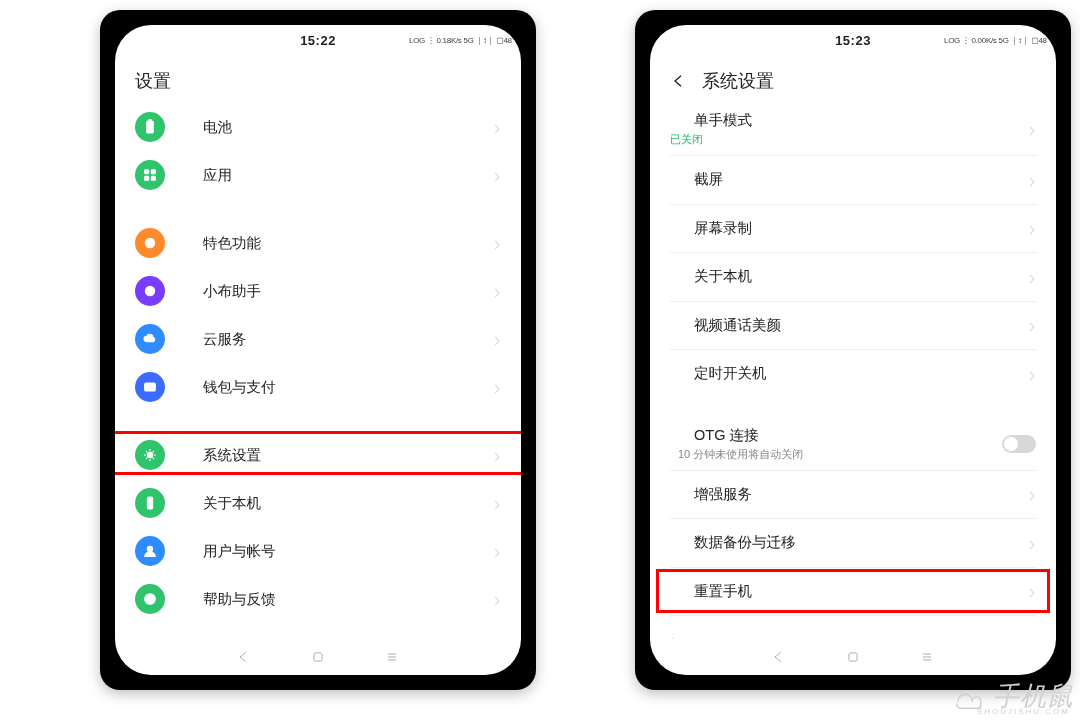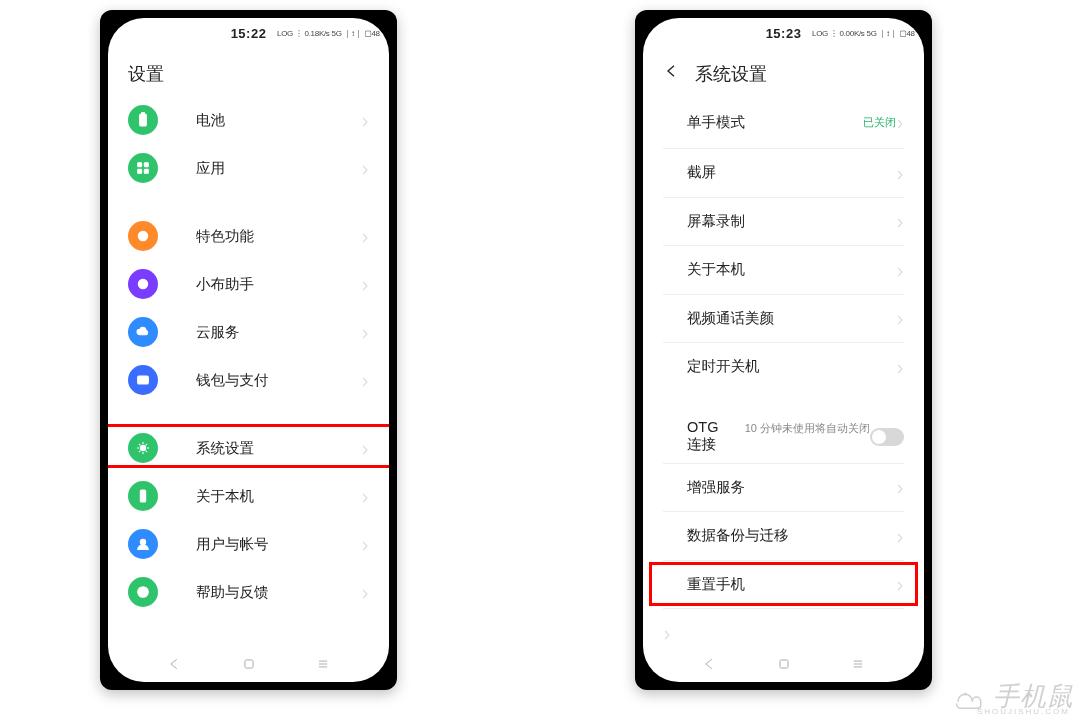--- a/index.html
+++ b/index.html
@@ -1,25 +1,25 @@
 <!DOCTYPE html>
 <html><head>
 <meta charset="utf-8">
 <style>
   * { box-sizing: border-box; margin: 0; padding: 0; }
   html, body { width: 1080px; height: 720px; background: #ffffff; font-family: "PingFang SC", "Microsoft YaHei", Arial, sans-serif; }
   .stage { position: relative; width: 1080px; height: 720px; }
 
   .phone {
     position: absolute;
-    width: 297px;
+    width: 436px;
     height: 680px;
-    border-radius: 12px;
+    border-radius: 20px;
     background: #000;
-    padding: 8px;
+    padding: 15px;
     box-shadow: 0 4px 14px rgba(0,0,0,0.25);
   }
   .phone.left  { left: 100px; top: 10px; }
   .phone.right { left: 635px; top: 10px; }
 
   .screen {
     width: 100%;
     height: 100%;
     background: #ffffff;
     border-radius: 36px;
@@ -40,21 +40,21 @@
     color: #222;
   }
   .statusbar .time { flex:1; text-align:center; font-size: 13px; font-weight: 600; letter-spacing: 0.5px;}
   .statusbar .left-slot, .statusbar .right-slot { width: 90px; font-size: 8px; color:#444; white-space:nowrap; letter-spacing:-0.3px;}
   .statusbar .right-slot { text-align: right; }
 
   
   .header {
     padding: 14px 20px 10px;
     display: flex;
-    align-items: flex-start;
+    align-items: center;
     gap: 14px;
   }
   .header .title { font-size: 18px; font-weight: 500; color: #222; }
   .back-arrow { width: 18px; height: 18px; display:inline-flex; align-items:center; justify-content:center; }
   .back-arrow svg { width: 16px; height: 16px; stroke:#222; stroke-width:2; fill:none; }
 
   
   .content { flex:1; overflow:hidden; }
 
   .group-gap { height: 20px; }
@@ -71,21 +71,21 @@
     border-radius: 50%;
     display:flex; align-items:center; justify-content:center;
     margin-right: 14px;
     flex-shrink: 0;
   }
   .row .icon svg { width: 16px; height: 16px; fill:#fff; }
   .row .label { flex:1; font-size: 14.5px; color:#222;margin-left:24px; }
   .row .sub   { font-size: 11px; color:#888; margin-top:2px;margin-left:8px; }
   .row .chev  { width: 8px; height: 12px; opacity:0.35; }
   .row .chev svg { width:8px; height:12px; stroke:#888; stroke-width:1.8; fill:none; }
-  .row .textcol { flex:1; display:flex; flex-direction:row; justify-content:center; }
+  .row .textcol { flex:1; display:flex; flex-direction:column; justify-content:center; }
   .row .status-green { font-size: 11px; color:#23b56a; margin-top:2px; }
 
   .hairline { height:0.5px; background:#eee; margin-left:20px; margin-right:20px; }
 
   .toggle {
     width: 34px; height: 18px; border-radius: 9px; background:#d8d8d8;
     position: relative; flex-shrink:0;
   }
   .toggle::after{
     content:""; position:absolute; width:14px; height:14px; border-radius:50%;

